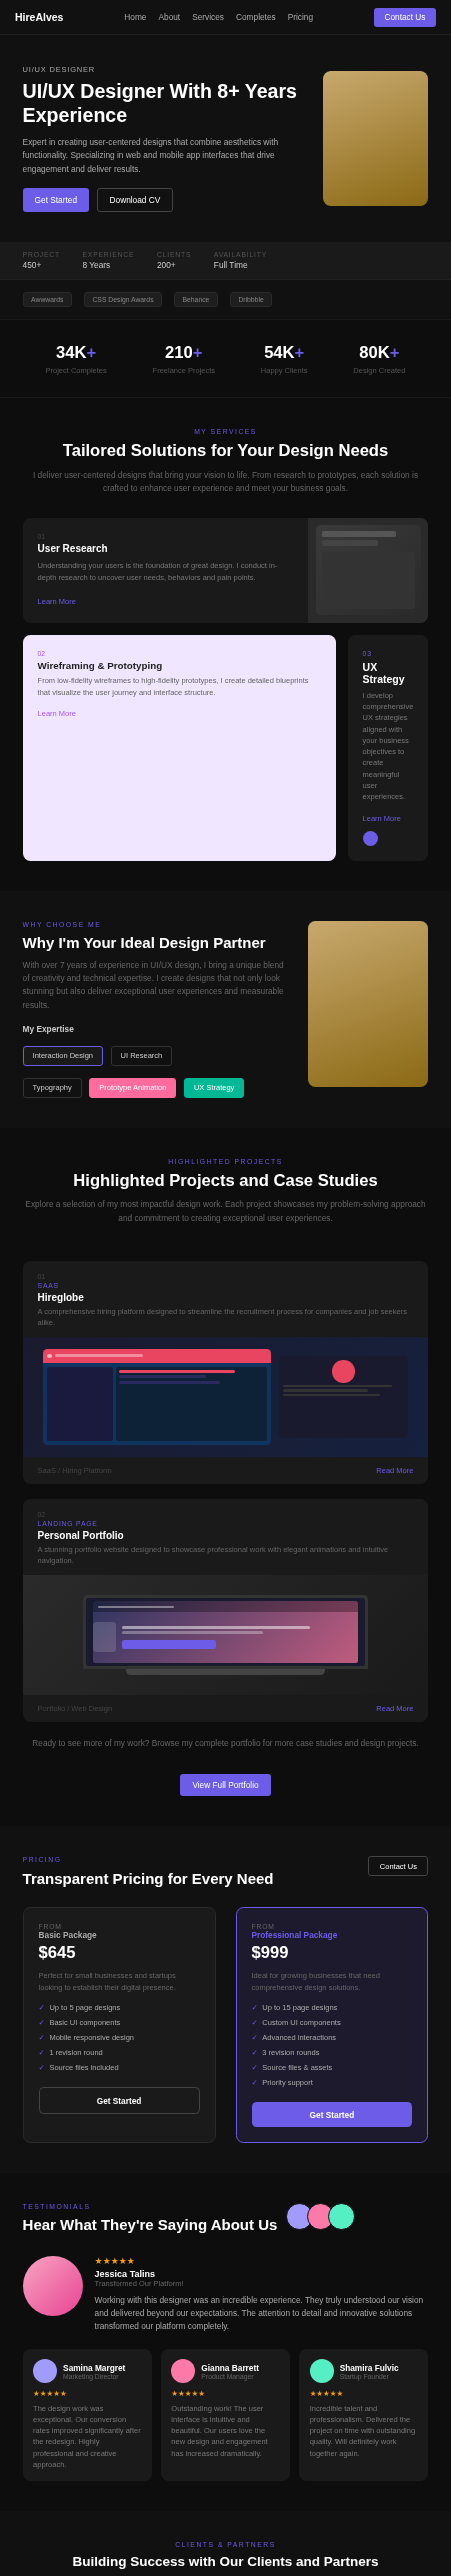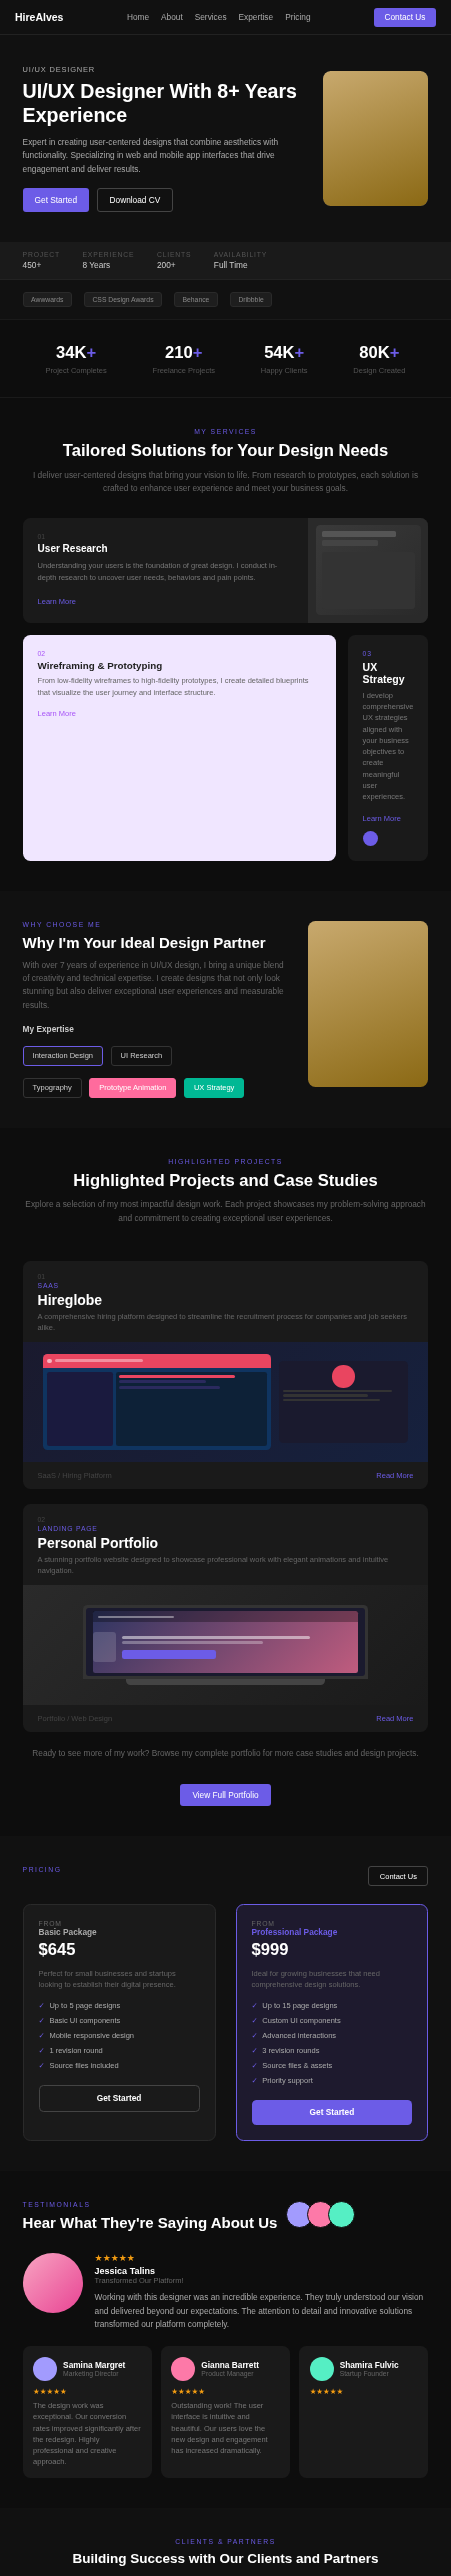--- a/index.html
+++ b/index.html
@@ -79,21 +79,21 @@
     .expertise-row { display: flex; gap: 7.5px; flex-wrap: wrap; margin-top: 12px; }
     .expertise-tag { border: 0.8px solid #333; border-radius: 3px; padding: 4.5px 9px; font-size: 7.5px; color: #ccc; cursor: pointer; }
     .expertise-tag.active { background: #1a1a1a; border-color: #6c5ce7; }
     .expertise-tag.pink-btn { background: #ff6b9d; border-color: #ff6b9d; color: #fff; }
     .expertise-tag.green-btn { background: #00b894; border-color: #00b894; color: #fff; }
 
     
     .projects-section { background: #0d0d0d; padding: 30px 22.6px; }
     .project-card { background: #1a1a1a; border-radius: 7.5px; overflow: hidden; margin-bottom: 15px; }
     .project-card-header { padding: 12px 15px 0; }
-    .project-title { font-size: 14px; font-weight: 700; margin-bottom: 3px; }
+    .project-title { font-size: 10px; font-weight: 700; margin-bottom: 3px; }
     .project-desc { color: #666; font-size: 7.5px; line-height: 1.5; margin-bottom: 9px; }
     .project-image-area { height: 120px; background: #252525; position: relative; overflow: hidden; }
     .project-mockup { width: 100%; height: 100%; background: linear-gradient(135deg, #1a1a2e, #16213e); display: flex; align-items: center; justify-content: center; }
     .project-footer { padding: 9px 15px; display: flex; justify-content: space-between; align-items: center; }
     .read-more { color: #6c5ce7; font-size: 7.5px; cursor: pointer; }
 
     
     .pricing-section { background: #111; padding: 30px 22.6px; }
     .pricing-grid { display: flex; gap: 20px; border-radius: 11px; }
     .pricing-card { flex: 1; background: #1a1a1a; border-radius: 7.5px; padding: 15px; border: 0.8px solid #2a2a2a; }
@@ -143,21 +143,21 @@
   </style>
 </head>
 <body>
 
 <nav>
   <span class="nav-logo">HireAlves</span>
   <div class="nav-links">
     <a>Home</a>
     <a>About</a>
     <a>Services</a>
-    <a>Expertise</a>
+    <a>Completes</a>
     <a>Pricing</a>
   </div>
   <button class="nav-cta">Contact Us</button>
 </nav>
 
 <section class="hero">
   <div class="hero-text">
     <div class="hero-tag">UI/UX Designer</div>
     <h1 class="hero-title">UI/UX Designer With 8+ Years Experience</h1>
     <p class="hero-desc">Expert in creating user-centered designs that combine aesthetics with functionality. Specializing in web and mobile app interfaces that drive engagement and deliver results.</p>
@@ -366,20 +366,21 @@
   <div style="text-align:center;margin-top:15px;">
     <p style="color:#666;font-size:8.3px;line-height:1.6;margin-bottom:24px;">Ready to see more of my work? Browse my complete portfolio for more case studies and design projects.</p>
     <button class="btn-primary">View Full Portfolio</button>
   </div>
 </section>
 
 <section class="pricing-section">
   <div style="display:flex;justify-content:space-between;align-items:flex-start;margin-bottom:18px;">
     <div>
       <div class="section-tag" style="text-align:left;">PRICING</div>
+      <h2 style="font-size:15px;font-weight:800;line-height:1.3;">Transparent Pricing for Every Need</h2>
     </div>
     <button class="btn-outline" style="padding:4.5px 10.5px;font-size:7.5px;white-space:nowrap;">Contact Us</button>
   </div>
   <div class="pricing-grid">
 
     <div class="pricing-card">
       <div class="pricing-from">From</div>
       <div class="pricing-plan">Basic Package</div>
       <div class="pricing-price">$645</div>
       <p class="pricing-desc">Perfect for small businesses and startups looking to establish their digital presence.</p>
@@ -460,20 +461,21 @@
     </div>
     <div class="testimonial-card">
       <div class="testimonial-card-header">
         <div class="testimonial-avatar-small" style="background:#55efc4;"></div>
         <div>
           <div class="testimonial-card-name">Shamira Fulvic</div>
           <div class="testimonial-card-role">Startup Founder</div>
         </div>
       </div>
       <div style="color:#f39c12;font-size:7.5px;margin-bottom:4.5px;">★★★★★</div>
+      <p class="testimonial-card-text">Incredible talent and professionalism. Delivered the project on time with outstanding quality. Will definitely work together again.</p>
     </div>
   </div>
 </section>
 
 <section class="partners-section">
   <div class="section-tag">CLIENTS &amp; PARTNERS</div>
   <h2 style="font-size:13.5px;font-weight:800;margin-bottom:7.5px;">Building Success with Our Clients and Partners</h2>
   <div class="partners-grid">
     <div class="partner-logo">Figma</div>
     <div class="partner-logo">Adobe XD</div>

